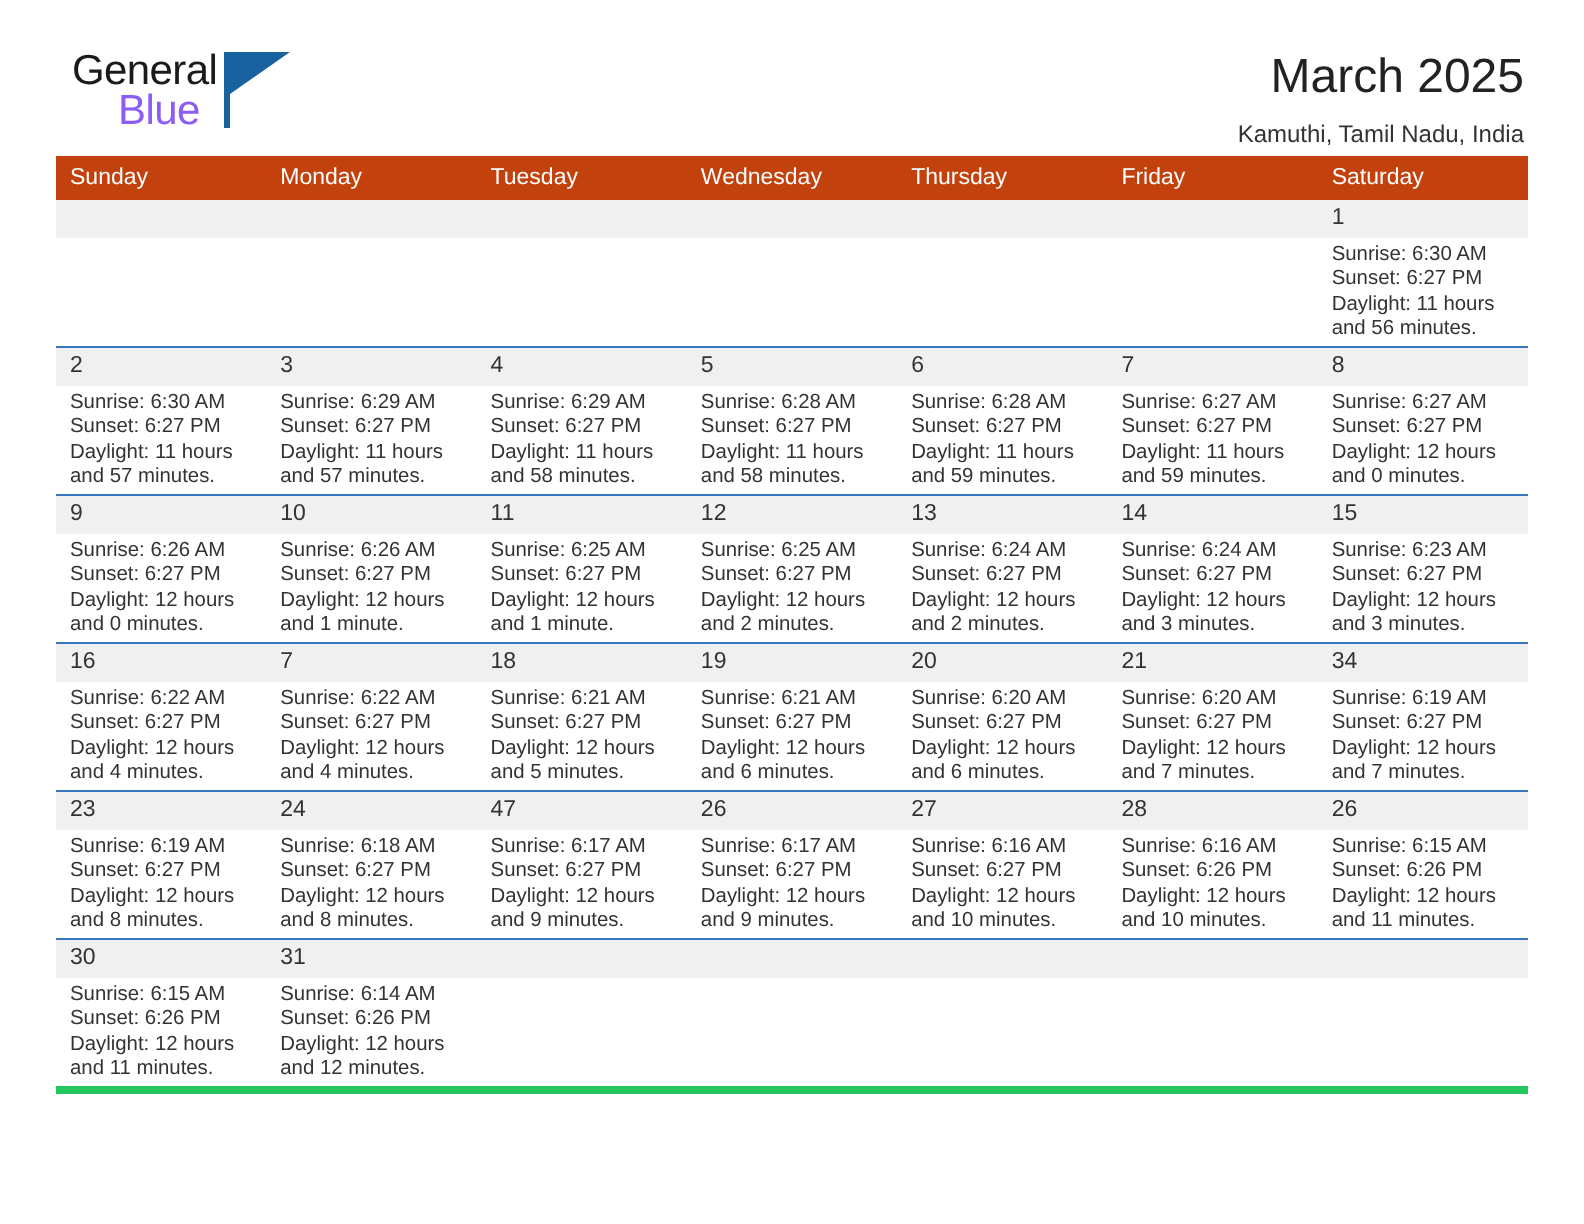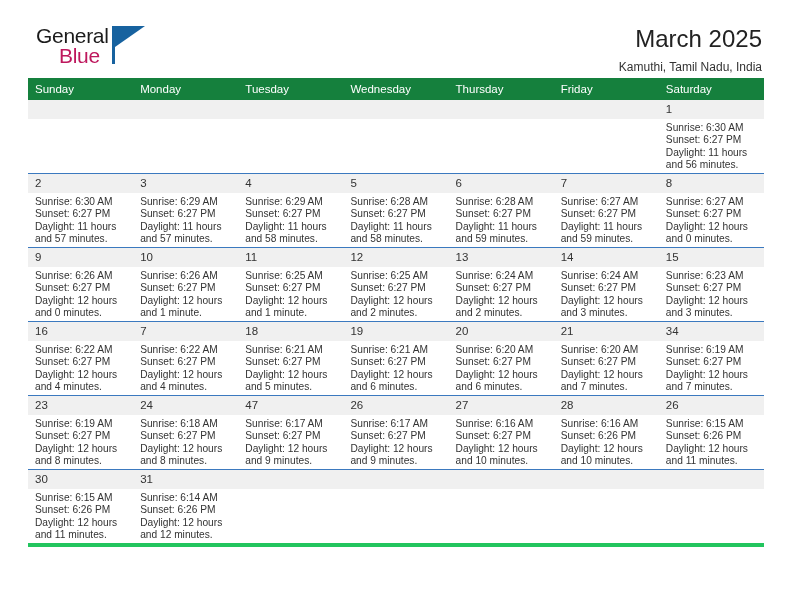--- a/index.html
+++ b/index.html
@@ -46,21 +46,21 @@
     letter-spacing: -0.3px;
     color: #1b1b1b;
     font-family: "Liberation Sans", sans-serif;
   }
   .logo-blue {
     position: absolute;
     left: 31px;
     top: 20px;
     font-size: 21px;
     letter-spacing: -0.3px;
-    color: #be185d;
+    color: #8b5cf6;
     font-family: "Liberation Sans", sans-serif;
   }
   .logo-flag {
     position: absolute;
     left: 87px;
     top: 2px;
     width: 0;
     height: 0;
     border-left: 30px solid #17629f;
     border-bottom: 21px solid transparent;
@@ -92,21 +92,21 @@
   }
 
   
   .calendar {
     width: 736px;
     border-collapse: collapse;
     table-layout: fixed;
     margin-top: 6px;
   }
   .calendar th {
-    background: #15803d;
+    background: #c2410c;
     color: #ffffff;
     font-size: 11.5px;
     font-weight: normal;
     text-align: left;
     padding: 5px 0 5px 7px;
     height: 19px;
     box-sizing: border-box;
   }
   .calendar td {
     vertical-align: top;

